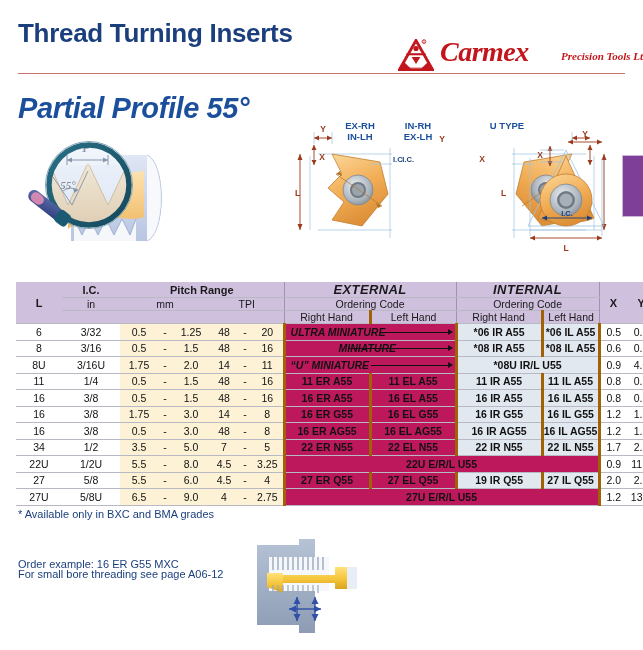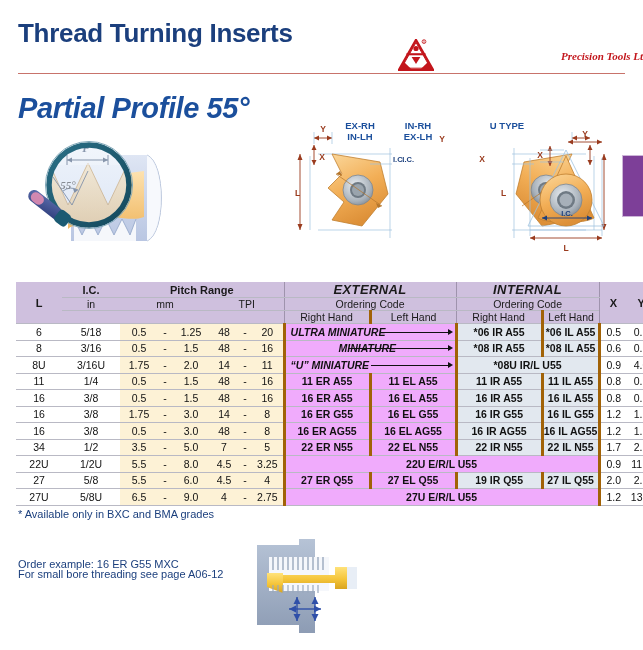--- a/index.html
+++ b/index.html
@@ -76,21 +76,21 @@
   }
   .hrow th.big{font-size:13px;font-style:italic;letter-spacing:0.4px;}
   .hrow th.sm{font-weight:normal;font-size:10.5px;}
   .hsep{border-left:1px solid #9f93ad;}
   .r{height:16.5px;}
 
   
   .c-l   {background:#ffffff;}
   .c-ic  {background:#ffffff;}
   .c-p   {background:#fdf2d6;}
-  .c-ext {background:#f0abfc;}
+  .c-ext {background:#be185d;}
   .c-int {background:#e2e8ef;}
   .c-xy  {background:#ffffff;}
 
   .code-r{color:#17468c;font-weight:bold;}
   .code-l{color:#1b7fa8;font-weight:bold;}
   .note-it{font-style:italic;font-weight:bold;color:#111;text-align:left;padding-left:5px;font-size:10.5px;}
   .arrow-cell{position:relative;}
   .arrow-line{
     position:absolute;right:4px;top:50%;height:1px;background:#111;
   }
@@ -130,20 +130,21 @@
         <polygon points="18,1 35,31 1,31" fill="#ffffff" stroke="#c3161c" stroke-width="2.4"></polygon>
         <polygon points="18,3.5 32.6,29.2 3.4,29.2" fill="none" stroke="#c3161c" stroke-width="1"></polygon>
         <circle cx="18" cy="9.5" r="2.6" fill="#c3161c"></circle>
         <rect x="8.5" y="14.2" width="19" height="2.1" fill="#c3161c"></rect>
         <polygon points="13.6,18 22.4,18 18,25" fill="#c3161c"></polygon>
         <polygon points="5.5,22.5 13.5,30.2 1,30.2" fill="#c3161c"></polygon>
         <polygon points="30.5,22.5 35,30.2 22.5,30.2" fill="#c3161c"></polygon>
         <circle cx="26" cy="2.6" r="1.9" fill="none" stroke="#c3161c" stroke-width="0.8"></circle>
         <text x="26" y="4.2" font-size="3" fill="#c3161c" text-anchor="middle" font-family="Liberation Serif, serif">R</text>
       </svg>
+      <div class="logo-name">Carmex</div>
       <div class="logo-sub">Precision Tools Ltd.</div>
     </div>
 
     <div class="hdr-rule"></div>
   </div>
 
   <div class="subtitle">Partial Profile 55°</div>
 
   <div class="side-tab"></div>
 
@@ -386,21 +387,21 @@
       <th class="sm hsep">Right Hand</th>
       <th class="sm vsep">Left Hand</th>
       <th class="sm hsep">Right Hand</th>
       <th class="sm vsep">Left Hand</th>
     </tr>
 
     </tbody>
       <tbody id="tbody">
         <tr class="r">
           <td class="c-l">6</td>
-          <td class="c-ic">5/18</td>
+          <td class="c-ic">3/32</td>
           <td class="c-p pm">0.5</td>
           <td class="c-p pd">-</td>
           <td class="c-p pM">1.25</td>
           <td class="c-p pm">48</td>
           <td class="c-p pd">-</td>
           <td class="c-p pM">20</td>
           <td colspan="2" class="c-ext arrow-cell vsep" style="text-align: left;"><span class="note-it">ULTRA MINIATURE</span><span class="arrow-line" style="width: 67.5px;"></span><span class="arrow-head"></span></td>
           <td class="c-int code-r vsep">*06 IR A55</td>
           <td class="c-int code-l vsep">*06 IL A55</td>
           <td class="c-xy vsep">0.5</td>

